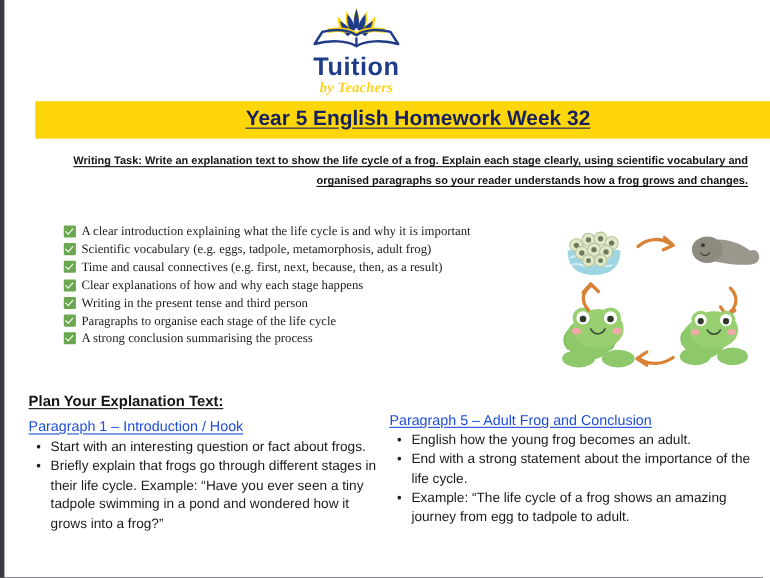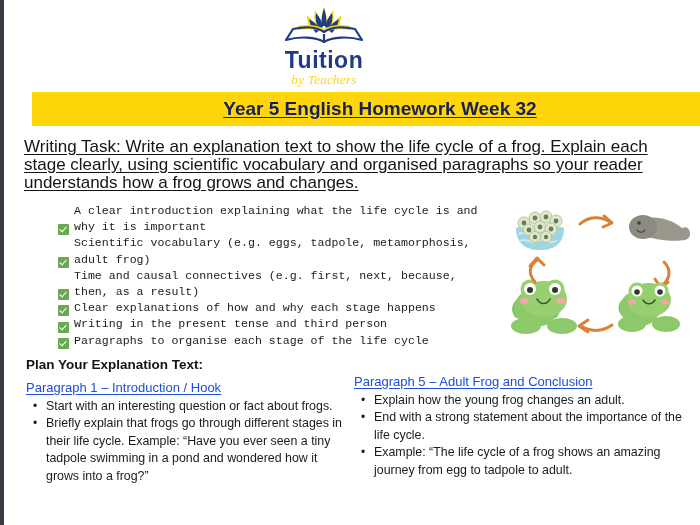--- a/index.html
+++ b/index.html
@@ -54,21 +54,21 @@
     font-weight: bold;
     font-size: 23px;
     letter-spacing: 0.5px;
     color: #1f3c88;
     line-height: 1;
     margin-top: 1px;
   }
   .logo-sub {
     font-family: "Liberation Serif", serif;
     font-style: italic;
-    font-weight: normal;
+    font-weight: bold;
     font-size: 13px;
     color: #ffd21a;
     line-height: 1;
     margin-top: 1px;
     letter-spacing: 0.3px;
   }
 
   
   .title-band {
     position: absolute;
@@ -91,24 +91,24 @@
     text-underline-offset: 2px;
     white-space: nowrap;
   }
 
   
   .writing-task {
     position: absolute;
     left: 20px;
     top: 138px;
     width: 656px;
-    text-align: left;
-    font-family: "Liberation Sans", sans-serif;
-    font-weight: normal;
-    font-size: 17px;
+    text-align: right;
+    font-family: "Liberation Sans", sans-serif;
+    font-weight: bold;
+    font-size: 10px;
     line-height: 18px;
     color: #141414;
     text-decoration: underline;
     text-underline-offset: 2px;
   }
 
   
   .include-block {
     position: absolute;
     left: 22px;
@@ -125,22 +125,22 @@
     margin: 0 0 3px 0;
     line-height: 16px;
   }
   .check-list {
     list-style: none;
     margin: 0;
     padding: 0;
   }
   .check-item {
     display: flex;
-    align-items: flex-end;
-    font-family: Liberation Mono, monospace;
+    align-items: flex-start;
+    font-family: Liberation Serif, serif;
     font-size: 11.6px;
     line-height: 16.2px;
     color: #1b1b1b;
     padding-left: 32px;
   }
   .check-box {
     flex: 0 0 auto;
     width: 11px;
     height: 11px;
     margin-top: 2px;
@@ -174,20 +174,21 @@
 
   
   .plan-heading {
     position: absolute;
     left: 22px;
     top: 357px;
     font-family: "Liberation Sans", sans-serif;
     font-weight: bold;
     font-size: 13.5px;
     color: #141414;
+    text-decoration: underline;
     text-underline-offset: 2px;
     line-height: 16px;
   }
 
   
   .col-left {
     position: absolute;
     left: 22px;
     top: 379px;
     width: 320px;
@@ -285,20 +286,24 @@
           <span class="check-box"></span>
           <span class="check-text">Clear explanations of how and why each stage happens</span>
         </li>
         <li class="check-item">
           <span class="check-box"></span>
           <span class="check-text">Writing in the present tense and third person</span>
         </li>
         <li class="check-item">
           <span class="check-box"></span>
           <span class="check-text">Paragraphs to organise each stage of the life cycle</span>
+        </li>
+        <li class="check-item">
+          <span class="check-box"></span>
+          <span class="check-text">A strong conclusion summarising the process</span>
         </li>
       </ul>
     </div>
 
     <div class="lifecycle">
       <svg width="196" height="150" viewBox="0 0 196 150">
 
         <g>
           <path d="M12 32 C12 30 60 30 60 32 C60 46 52 54 36 54 C20 54 12 46 12 32 Z" fill="#9ed5e3"></path>
           <path d="M15 38 C21 34 27 42 33 38 C39 34 45 42 51 38" fill="none" stroke="#cfeaf2" stroke-width="2" stroke-linecap="round"></path>
@@ -394,20 +399,20 @@
       <div class="para-heading">Paragraph 1 – Introduction / Hook</div>
       <ul class="bullets">
         <li class="bullet-item">Start with an interesting question or fact about frogs.</li>
         <li class="bullet-item"> Briefly explain that frogs go through different stages in their life cycle. Example: “Have you ever seen a tiny tadpole swimming in a pond and wondered how it grows into a frog?”</li>
       </ul>
     </div>
 
     <div class="col-right">
       <div class="para-heading">Paragraph 5 – Adult Frog and Conclusion</div>
       <ul class="bullets">
-        <li class="bullet-item">Explain how the young frog changes an adult.</li>
+        <li class="bullet-item">English how the young frog becomes an adult.</li>
         <li class="bullet-item"> End with a strong statement about the importance of the life cycle.</li>
         <li class="bullet-item">Example: “The life cycle of a frog shows an amazing journey from egg to tadpole to adult.</li>
       </ul>
     </div>
 
   </div>
 </div>
 
 </body></html>

